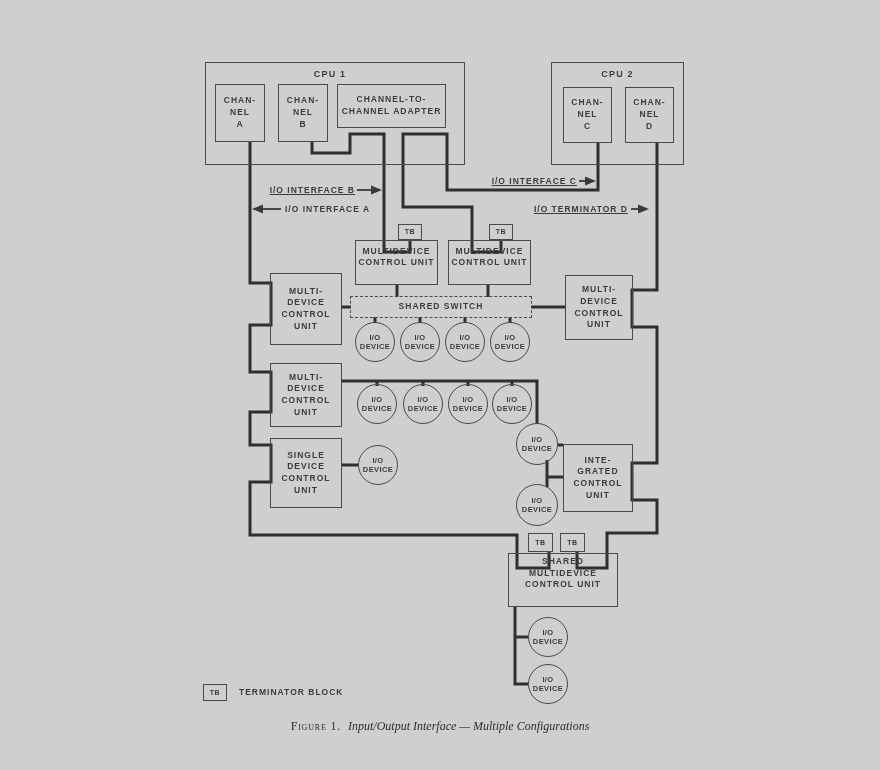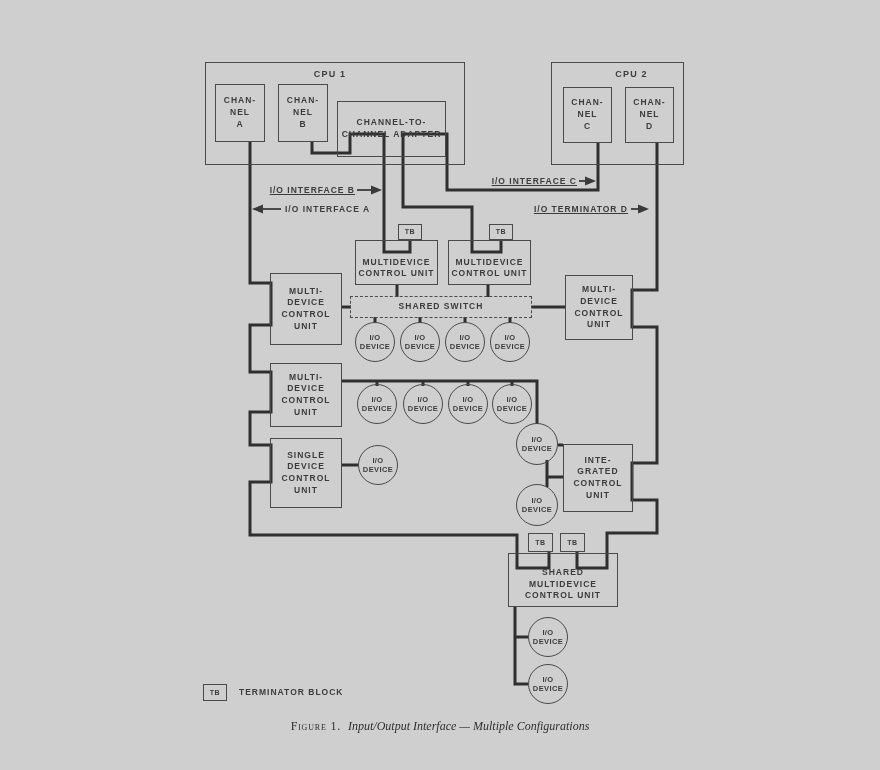--- a/index.html
+++ b/index.html
@@ -13,21 +13,21 @@
     position:absolute;border:1.6px solid #4a4a4a;
     display:flex;flex-direction:column;align-items:center;justify-content:center;
     text-align:center;color:#3c3c3c;
     font-weight:700;font-size:8.5px;line-height:1.38;letter-spacing:1px;
     box-sizing:border-box;background:transparent;
   }
   .frame{position:absolute;border:1.6px solid #4a4a4a;box-sizing:border-box;}
   .circle{border-radius:50%;font-size:7.5px;letter-spacing:.4px;line-height:1.25;}
   .tb{font-size:7px;letter-spacing:.5px;}
   .dashed{border:1.6px dashed #4a4a4a;}
-  .bottomtext{justify-content:flex-end;padding-bottom:4px;}
+  .bottomtext{justify-content:flex-end;padding-bottom:15px;}
   .lbl{
     position:absolute;white-space:nowrap;color:#3c3c3c;
     font-weight:700;font-size:8.5px;letter-spacing:1px;
   }
   .title-lbl{position:absolute;text-align:center;color:#3c3c3c;font-weight:700;font-size:9px;letter-spacing:1.2px;}
   .right{text-align:right;text-decoration:underline;}
   #caption{
     position:absolute;left:0;right:0;top:719px;text-align:center;
     font-family:"Liberation Serif",serif;font-size:12px;color:#2e2e2e;
   }
@@ -85,27 +85,27 @@
   <div class="box" style="left:215px;top:84px;width:50px;height:58px">
     <span>CHAN-</span>
     <span>NEL</span>
     <span>A</span>
   </div>
   <div class="box" style="left:278px;top:84px;width:50px;height:58px">
     <span>CHAN-</span>
     <span>NEL</span>
     <span>B</span>
   </div>
-  <div class="box" style="left:337px;top:101px;width:109px;height:56px">
+  <div class="box" style="left:337px;top:84px;width:109px;height:44px">
     <span>CHANNEL-TO-</span>
     <span>CHANNEL ADAPTER</span>
   </div>
 
   <div class="frame" style="left:551px;top:62px;width:133px;height:103px"></div>
-  <div class="title-lbl" style="left:565px;top:69px;width:133px">CPU 2</div>
+  <div class="title-lbl" style="left:551px;top:69px;width:133px">CPU 2</div>
   <div class="box" style="left:563px;top:87px;width:49px;height:56px">
     <span>CHAN-</span>
     <span>NEL</span>
     <span>C</span>
   </div>
   <div class="box" style="left:625px;top:87px;width:49px;height:56px">
     <span>CHAN-</span>
     <span>NEL</span>
     <span>D</span>
   </div>

